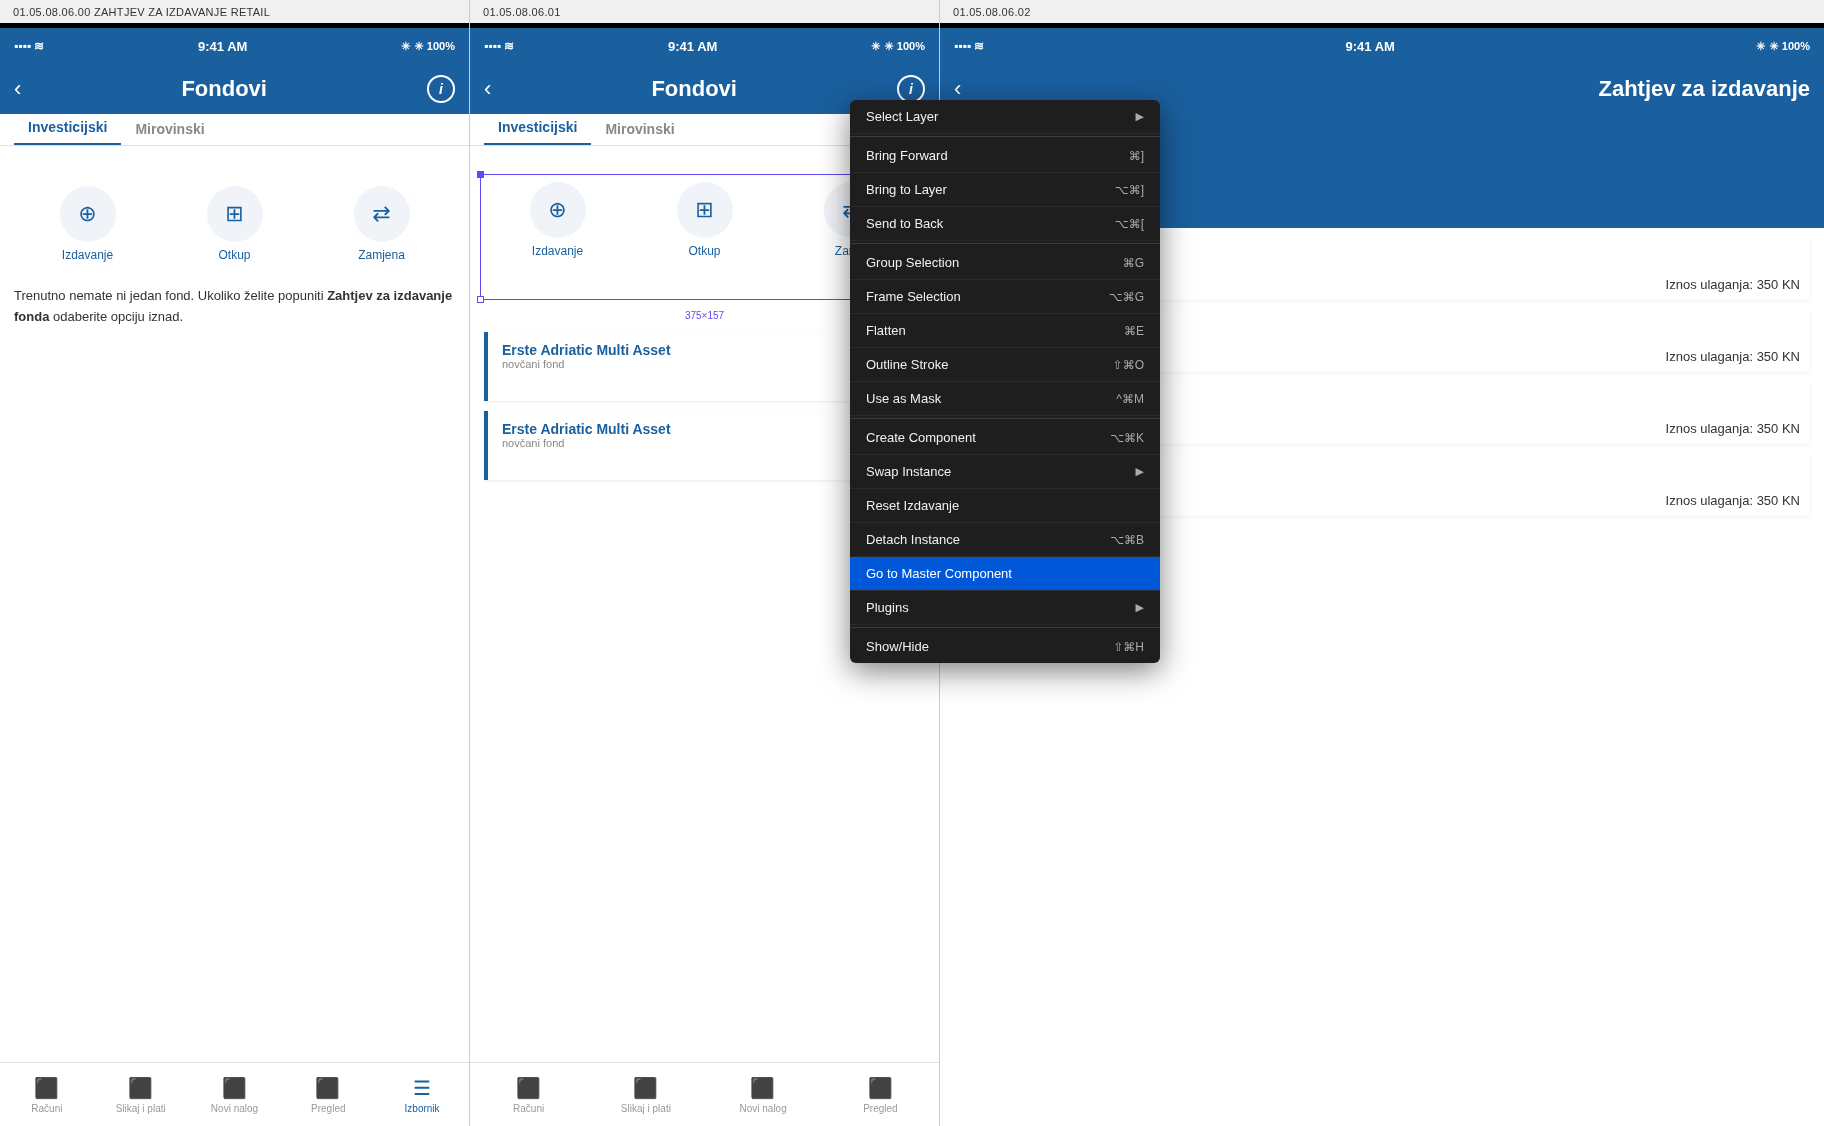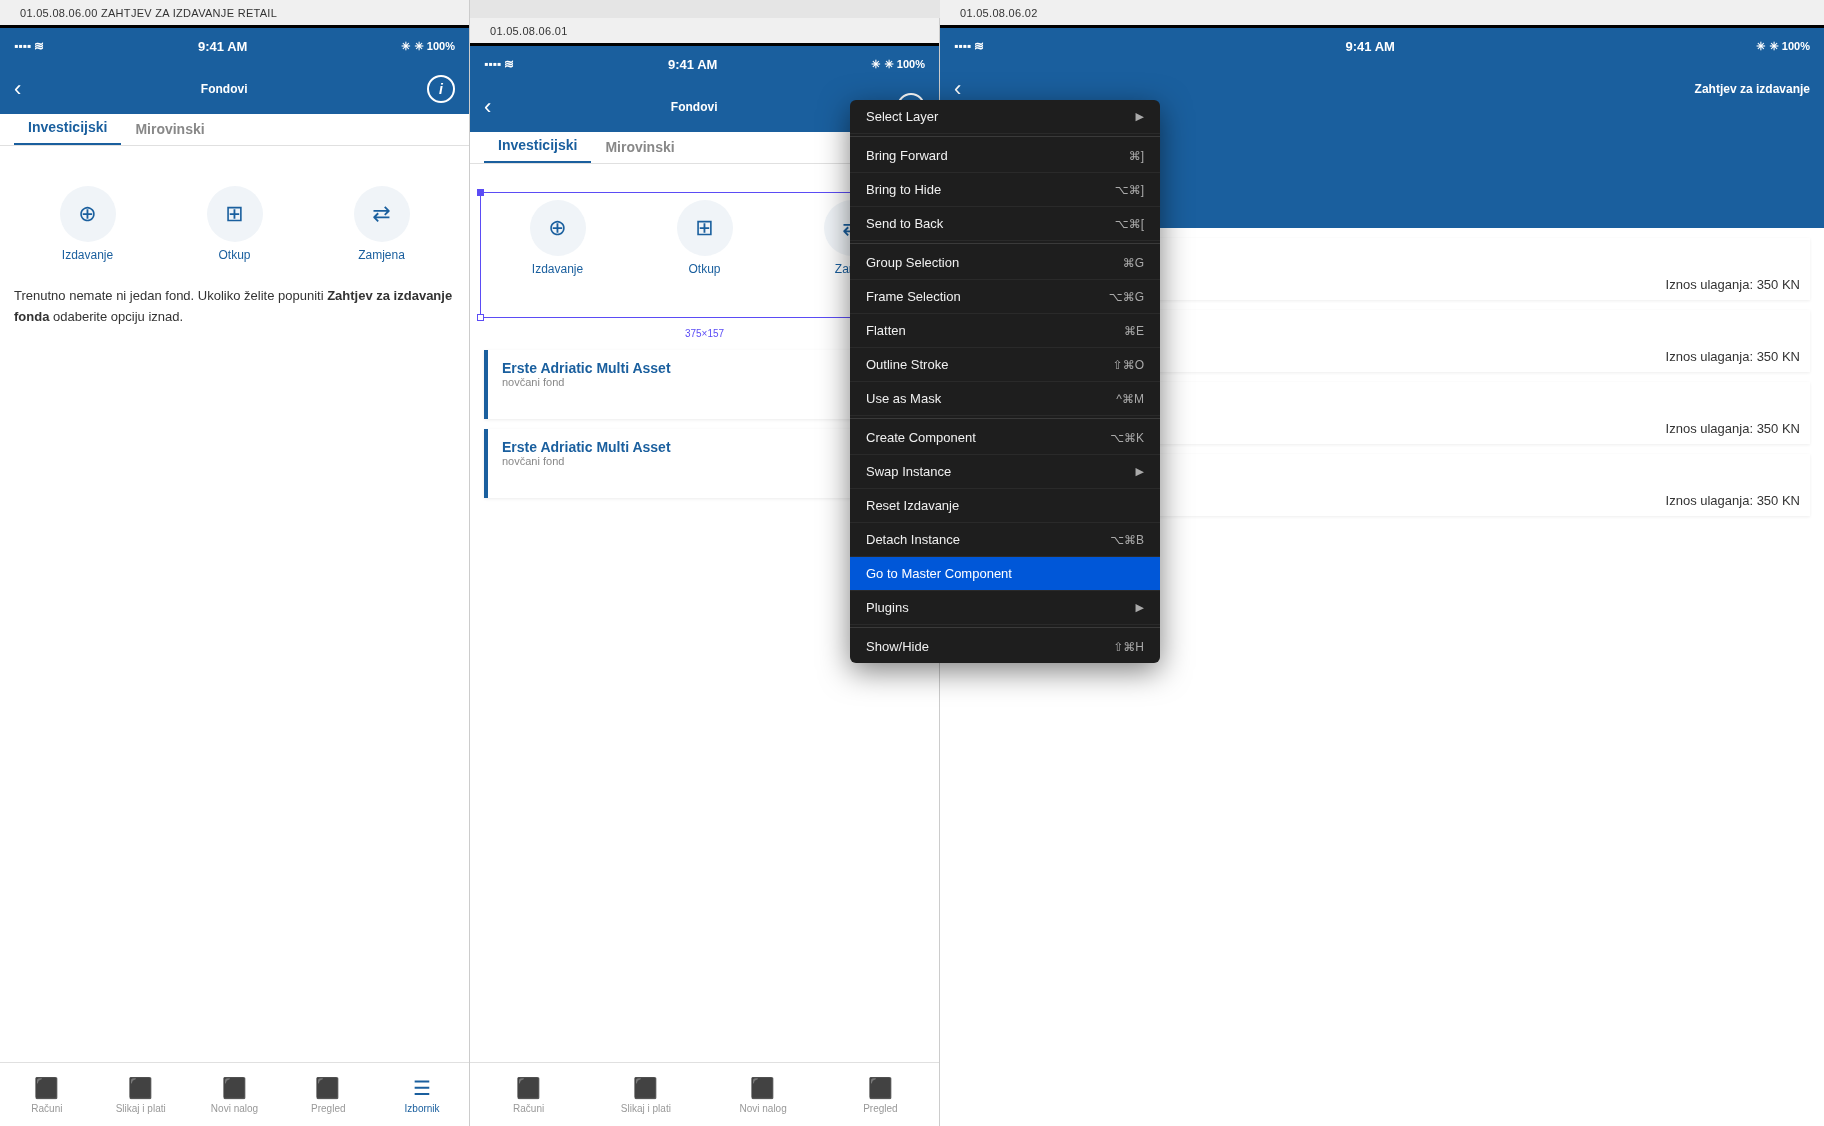--- a/index.html
+++ b/index.html
@@ -26,23 +26,23 @@
       display: flex;
       flex-direction: column;
       position: relative;
       border-right: 1px solid #ccc;
     }
 
     .screen-label {
       background: #f0f0f0;
       font-size: 11px;
       color: #333;
-      padding: 4px 20px;
+      padding: 4px 13px;
       letter-spacing: 0.3px;
-      border-bottom: 3px solid #000000;
+      border-bottom: 5px solid #000000;
       height: 28px;
       display: flex;
       align-items: center;
     }
 
     
     .status-bar {
       background: #1a5f9e;
       color: #fff;
       display: flex;
@@ -60,21 +60,21 @@
     
     .nav-bar {
       background: #1a5f9e;
       color: #fff;
       display: flex;
       align-items: center;
       justify-content: space-between;
       padding: 0 14px;
       height: 50px;
     }
-    .nav-bar .nav-title { font-size: 12px; font-weight: 600; }
+    .nav-bar .nav-title { font-size: 22px; font-weight: 600; }
     .nav-back { font-size: 22px; color: #fff; cursor: pointer; }
     .nav-info {
       width: 28px; height: 28px;
       border: 2px solid #fff;
       border-radius: 50%;
       display: flex; align-items: center; justify-content: center;
       font-style: italic; font-size: 14px; font-weight: 700; color: #fff;
     }
 
     
@@ -178,21 +178,20 @@
     .bottom-tab-icon { font-size: 20px; }
 
     
     .middle-screen {
       flex: 0 0 470px;
       background: #fff;
       display: flex;
       flex-direction: column;
       position: relative;
       border-right: 1px solid #ccc;
-      margin-top: 18px;
     }
 
     
     .right-screen {
       flex: 1;
       background: #fff;
       display: flex;
       flex-direction: column;
       overflow: hidden;
     }
@@ -435,21 +434,21 @@
       <div class="cm-item">
         <span>Select Layer</span>
         <span class="cm-arrow">▶</span>
       </div>
       <div class="cm-separator"></div>
       <div class="cm-item">
         <span>Bring Forward</span>
         <span class="cm-shortcut">⌘]</span>
       </div>
       <div class="cm-item">
-        <span>Bring to Hide</span>
+        <span>Bring to Layer</span>
         <span class="cm-shortcut">⌥⌘]</span>
       </div>
       <div class="cm-item">
         <span>Send to Back</span>
         <span class="cm-shortcut">⌥⌘[</span>
       </div>
       <div class="cm-separator"></div>
       <div class="cm-item">
         <span>Group Selection</span>
         <span class="cm-shortcut">⌘G</span>

